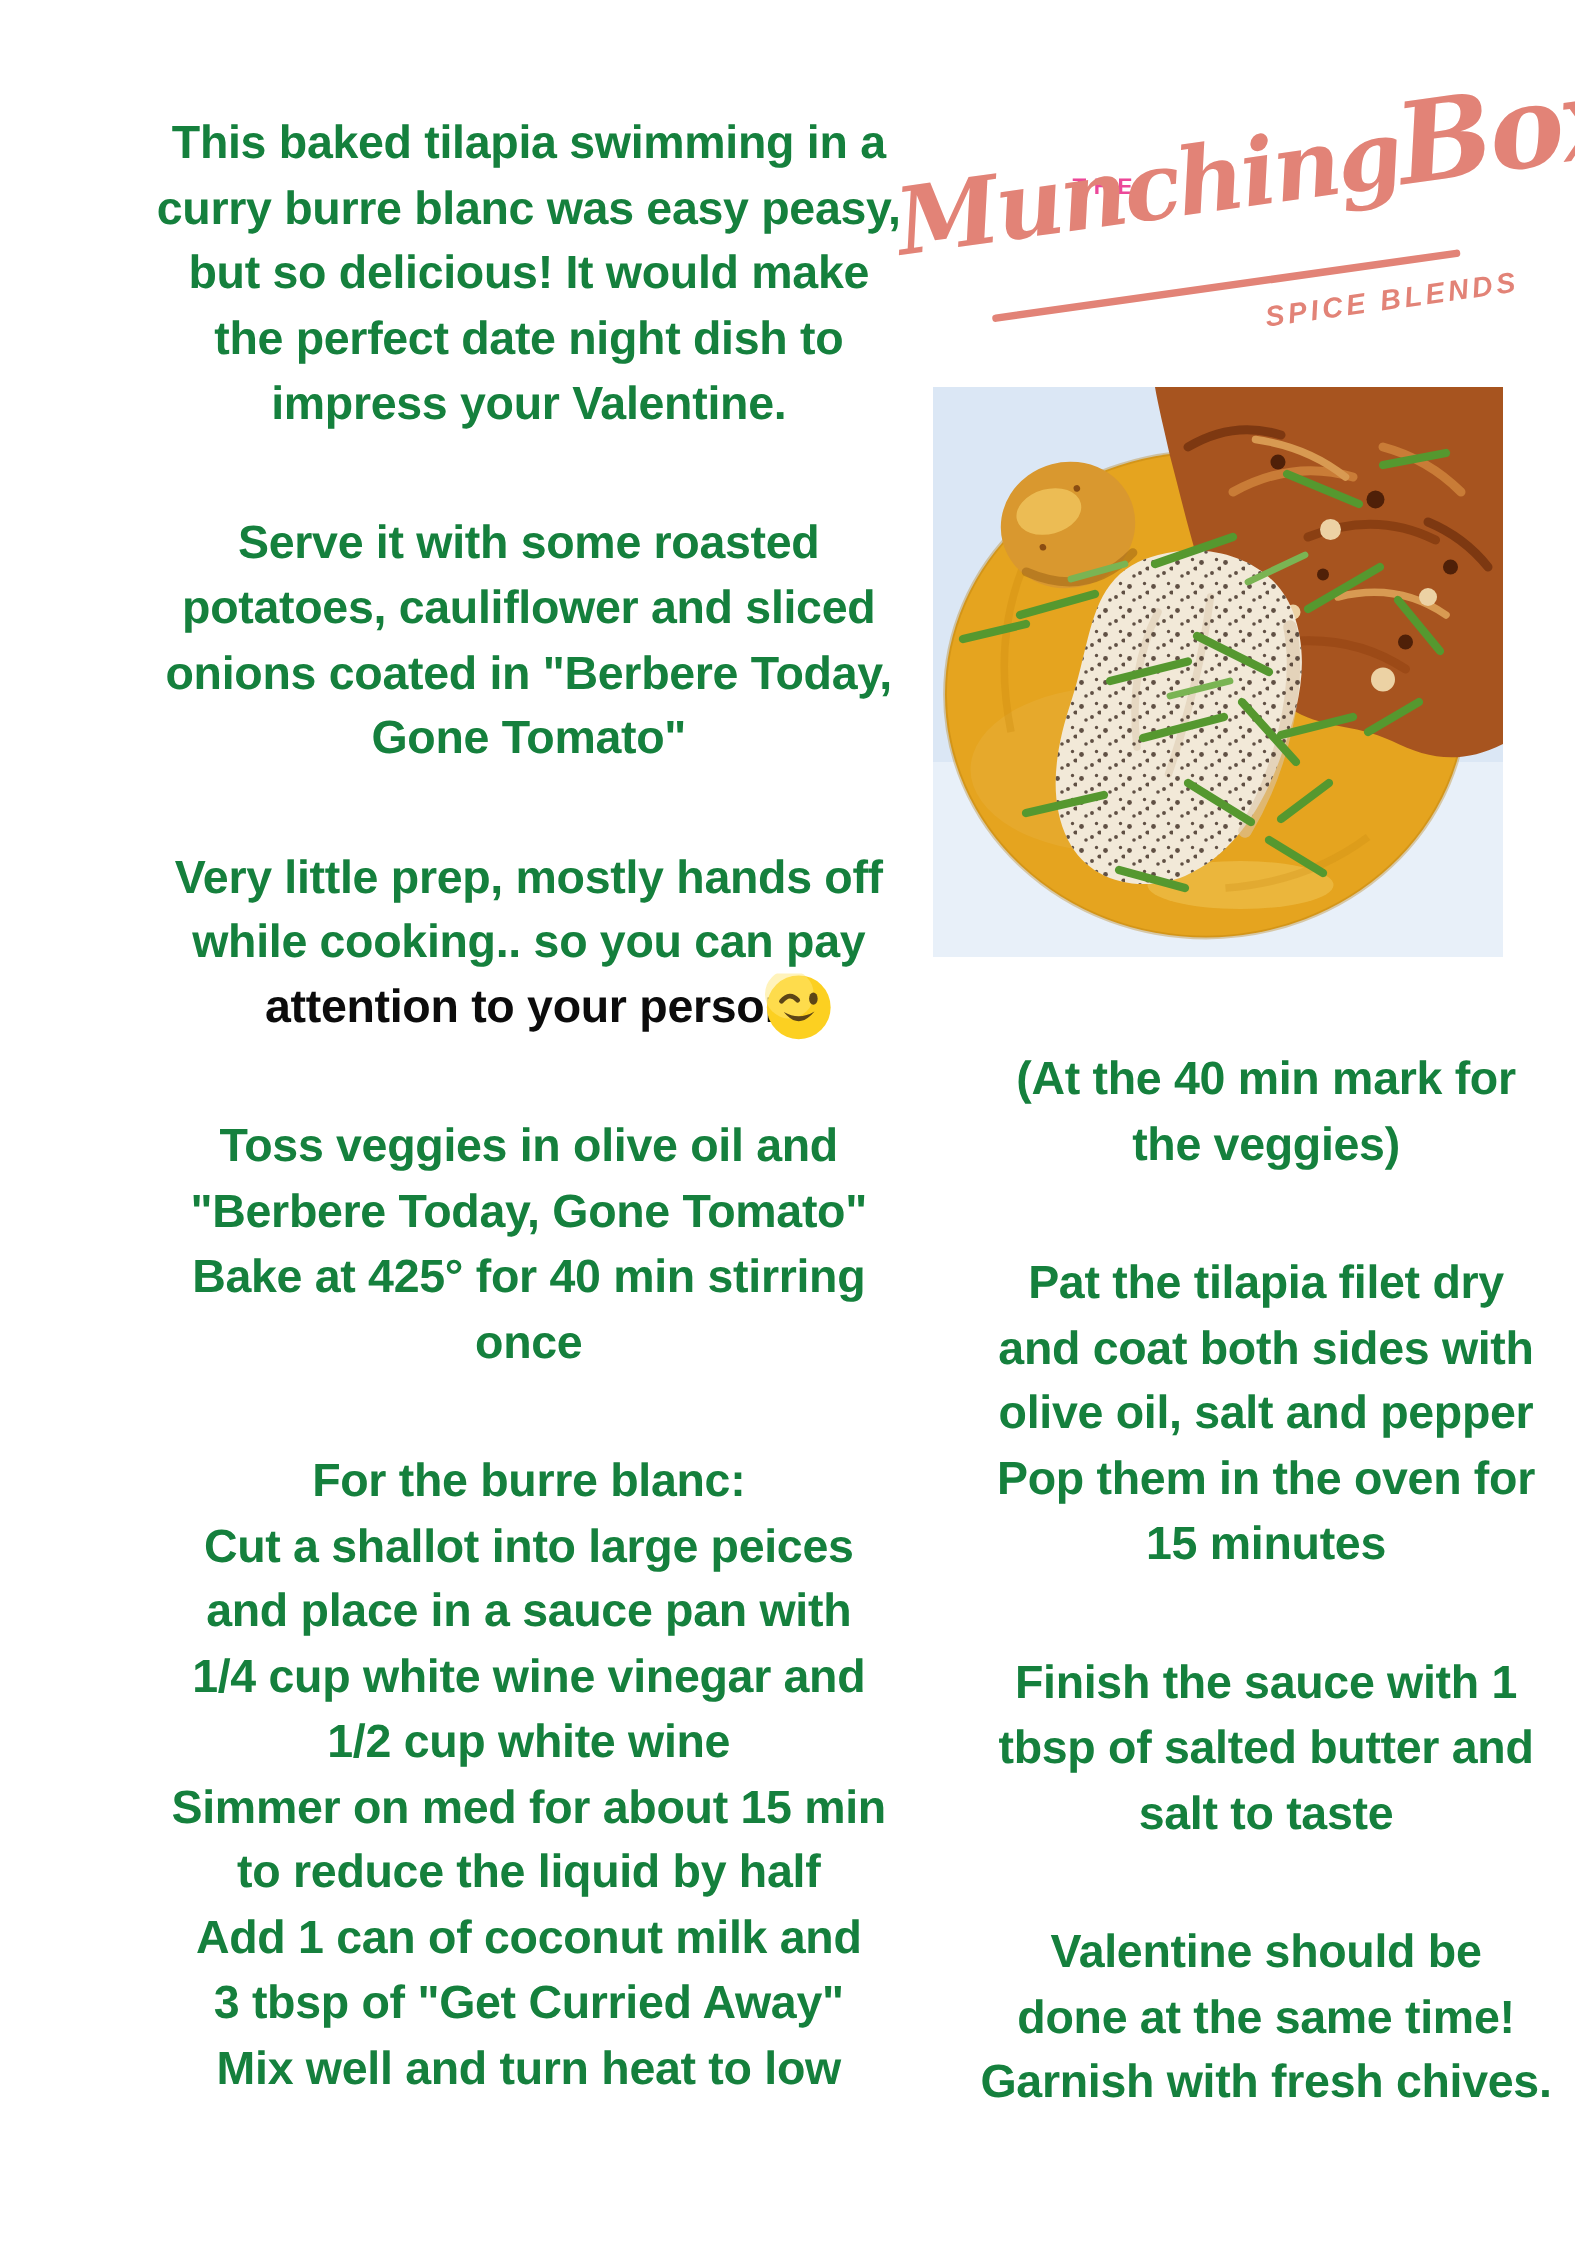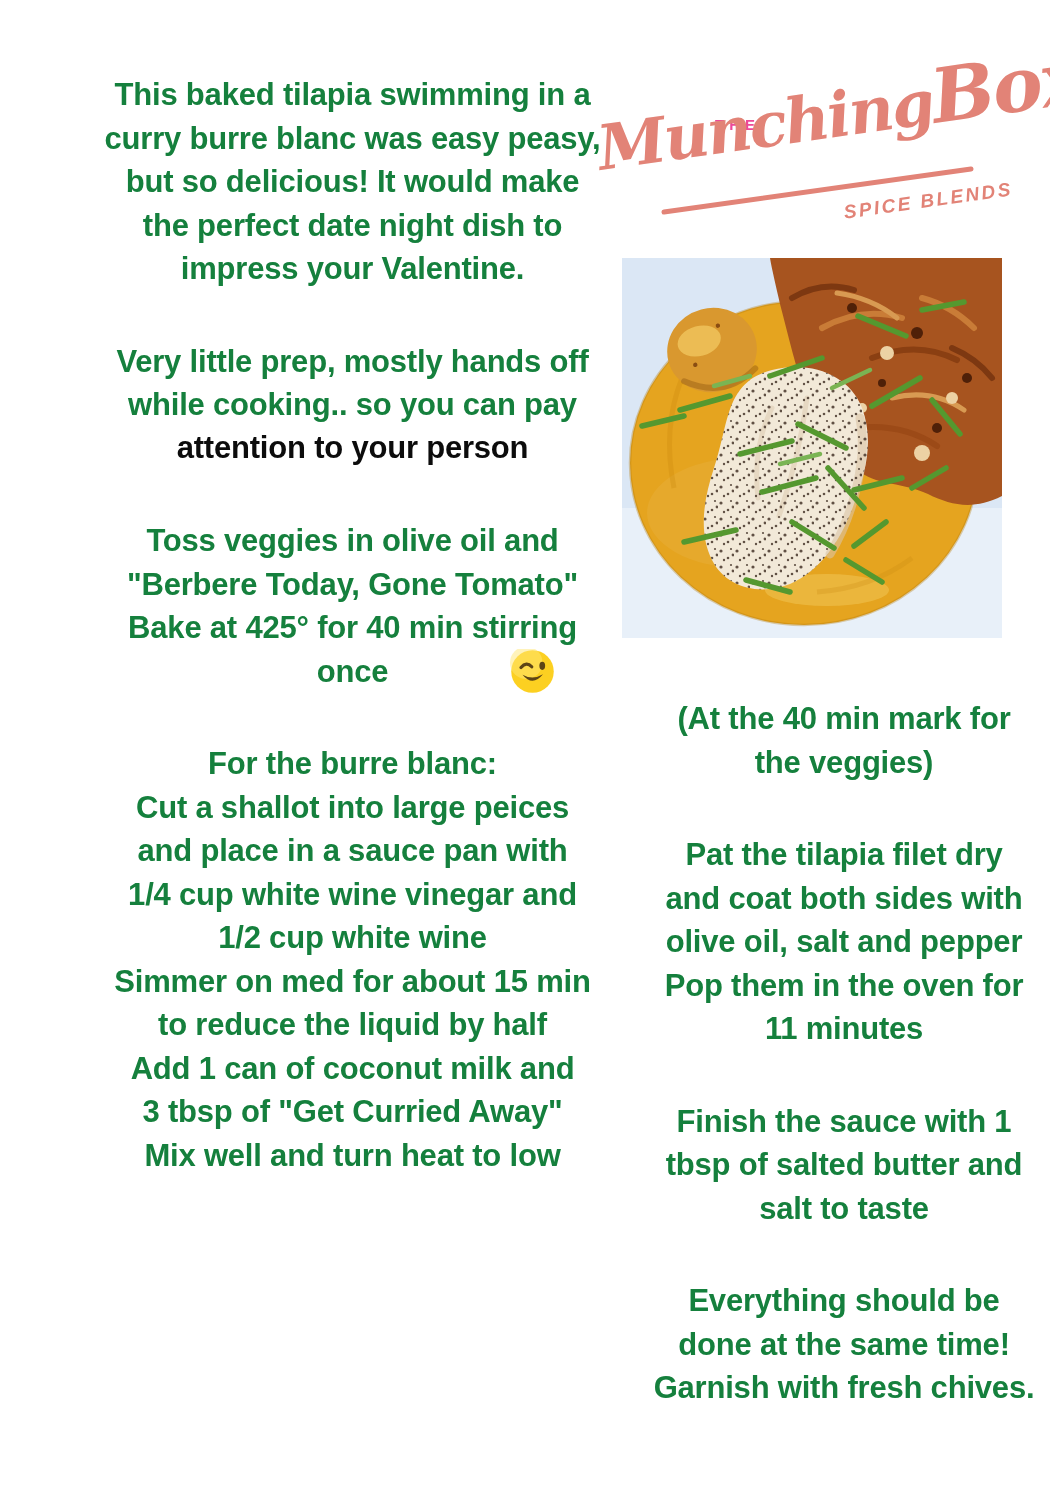--- a/index.html
+++ b/index.html
@@ -53,20 +53,24 @@
 <body>
 
 <div class="page">
 
   <div class="col left-col">
     <p class="para">This baked tilapia swimming in a
 curry burre blanc was easy peasy,
 but so delicious! It would make
 the perfect date night dish to
 impress your Valentine.</p>
+    <p class="para">Serve it with some roasted
+potatoes,  cauliflower and sliced
+onions coated in "Berbere Today,
+Gone Tomato"</p>
     <p class="para" style="margin-bottom:0;">Very little prep, mostly hands off
 while cooking.. so you can pay</p>
     <div class="para-lastline">
       <span>attention to your person</span>
     </div>
     <p class="para">Toss veggies in olive oil and
 "Berbere Today, Gone Tomato"
 Bake at 425° for 40 min stirring
 once</p>
     <p class="para">For the burre blanc:
@@ -182,22 +186,22 @@
     </g>
   </svg>
 
   <div class="col right-col">
     <p class="para">(At the 40 min mark for
 the veggies)</p>
     <p class="para">Pat the tilapia filet dry
 and coat both sides with
 olive oil,  salt and pepper
 Pop them in the oven for
-11 minutes</p>
+15 minutes</p>
     <p class="para">Finish the sauce with 1
 tbsp of salted butter and
 salt to taste</p>
-    <p class="para">Everything should be
+    <p class="para">Valentine should be
 done at the same time!
 Garnish with fresh chives.</p>
   </div>
 
 </div>
 
 </body></html>

